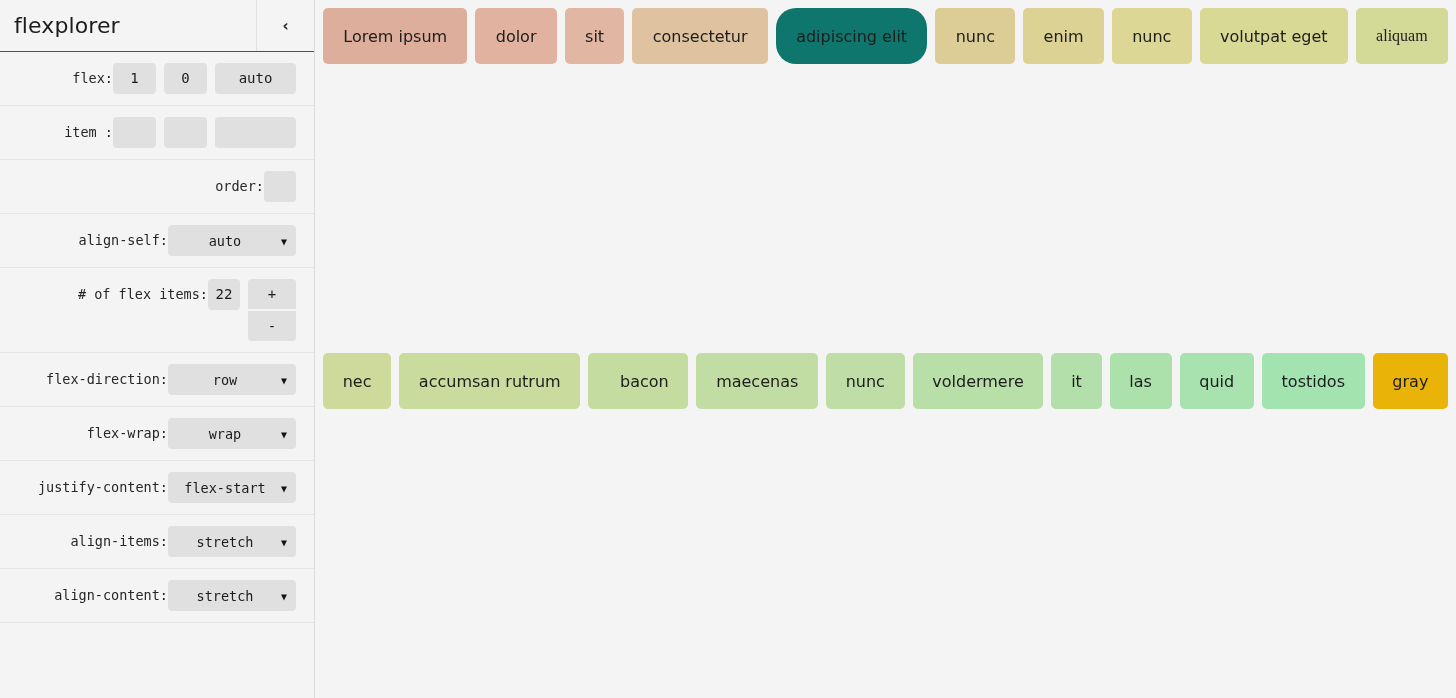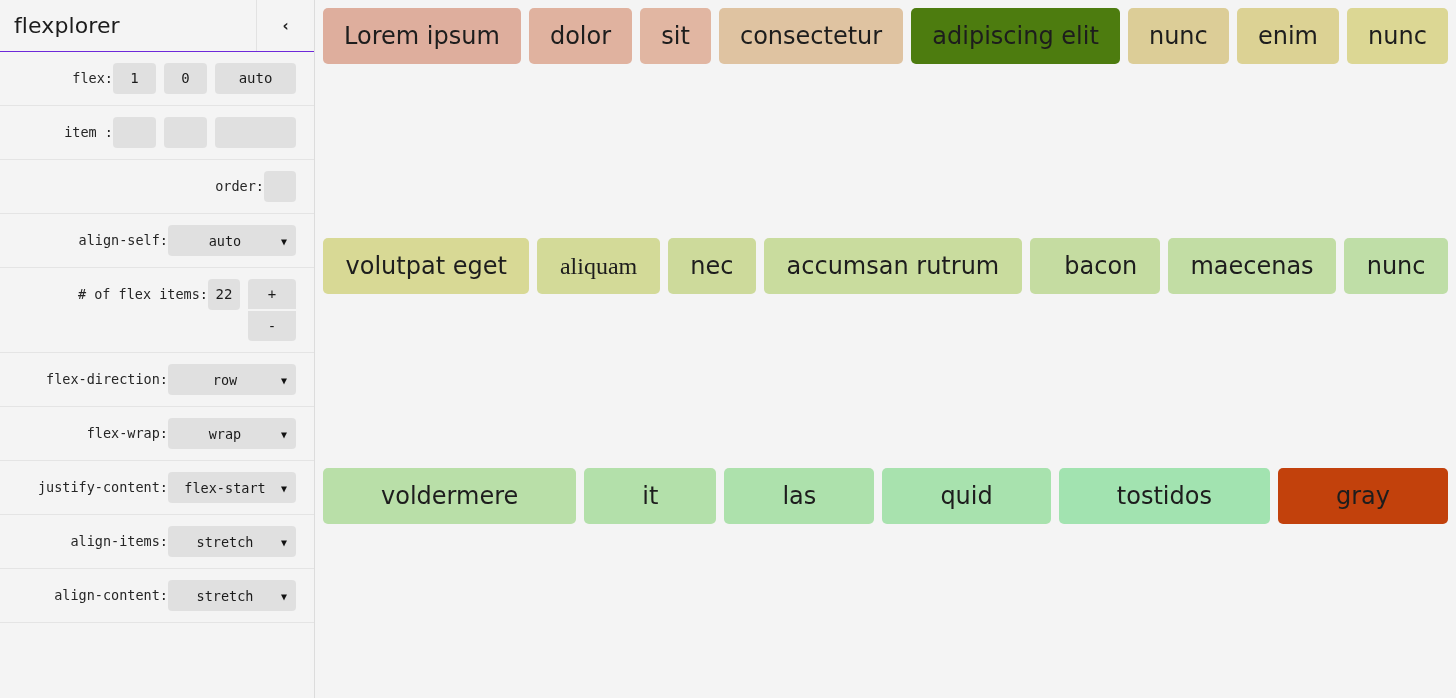--- a/index.html
+++ b/index.html
@@ -122,21 +122,21 @@
     padding: 8px 0 0 8px;
     overflow: hidden;
   }
   .flex-item {
     border-radius: 5px;
     margin: 0 8px 8px 0;
     display: flex;
     align-items: center;
     justify-content: center;
     font-family: "DejaVu Sans", sans-serif;
-    font-size: 24px;
+    font-size: 16px;
     color: #1d1d1d;
     padding: 0 18px;
     height: 56px;
     flex: 1 0 auto;
     white-space: nowrap;
     cursor: pointer;
   }
 </style>
 </head>
 <body>
@@ -244,21 +244,21 @@
       </div>
       <div class="flex-item" style="background: rgb(224, 178, 159);">
         <span>dolor</span>
       </div>
       <div class="flex-item" style="background: rgb(225, 182, 162);">
         <span>sit</span>
       </div>
       <div class="flex-item" style="background: rgb(223, 195, 161);">
         <span>consectetur</span>
       </div>
-      <div class="flex-item" style="background: #4d7c0f;">
+      <div class="flex-item" style="background: #0f766e; border-radius: 20px;">
         <span>adipiscing elit</span>
       </div>
       <div class="flex-item" style="background: rgb(220, 205, 151);">
         <span>nunc</span>
       </div>
       <div class="flex-item" style="background: rgb(220, 210, 148);">
         <span>enim</span>
       </div>
       <div class="flex-item" style="background: rgb(220, 215, 148);">
         <span>nunc</span>
@@ -292,18 +292,18 @@
       </div>
       <div class="flex-item" style="background: rgb(173, 225, 172);">
         <span>las</span>
       </div>
       <div class="flex-item" style="background: rgb(168, 226, 174);">
         <span>quid</span>
       </div>
       <div class="flex-item" style="background: rgb(162, 227, 176);">
         <span>tostidos</span>
       </div>
-      <div class="flex-item" style="background: #c2410c; align-items: center;">
+      <div class="flex-item" style="background: #eab308; align-items: center;">
         <span>gray</span>
       </div>
     </main>
 
 </div>
 
 </body></html>

